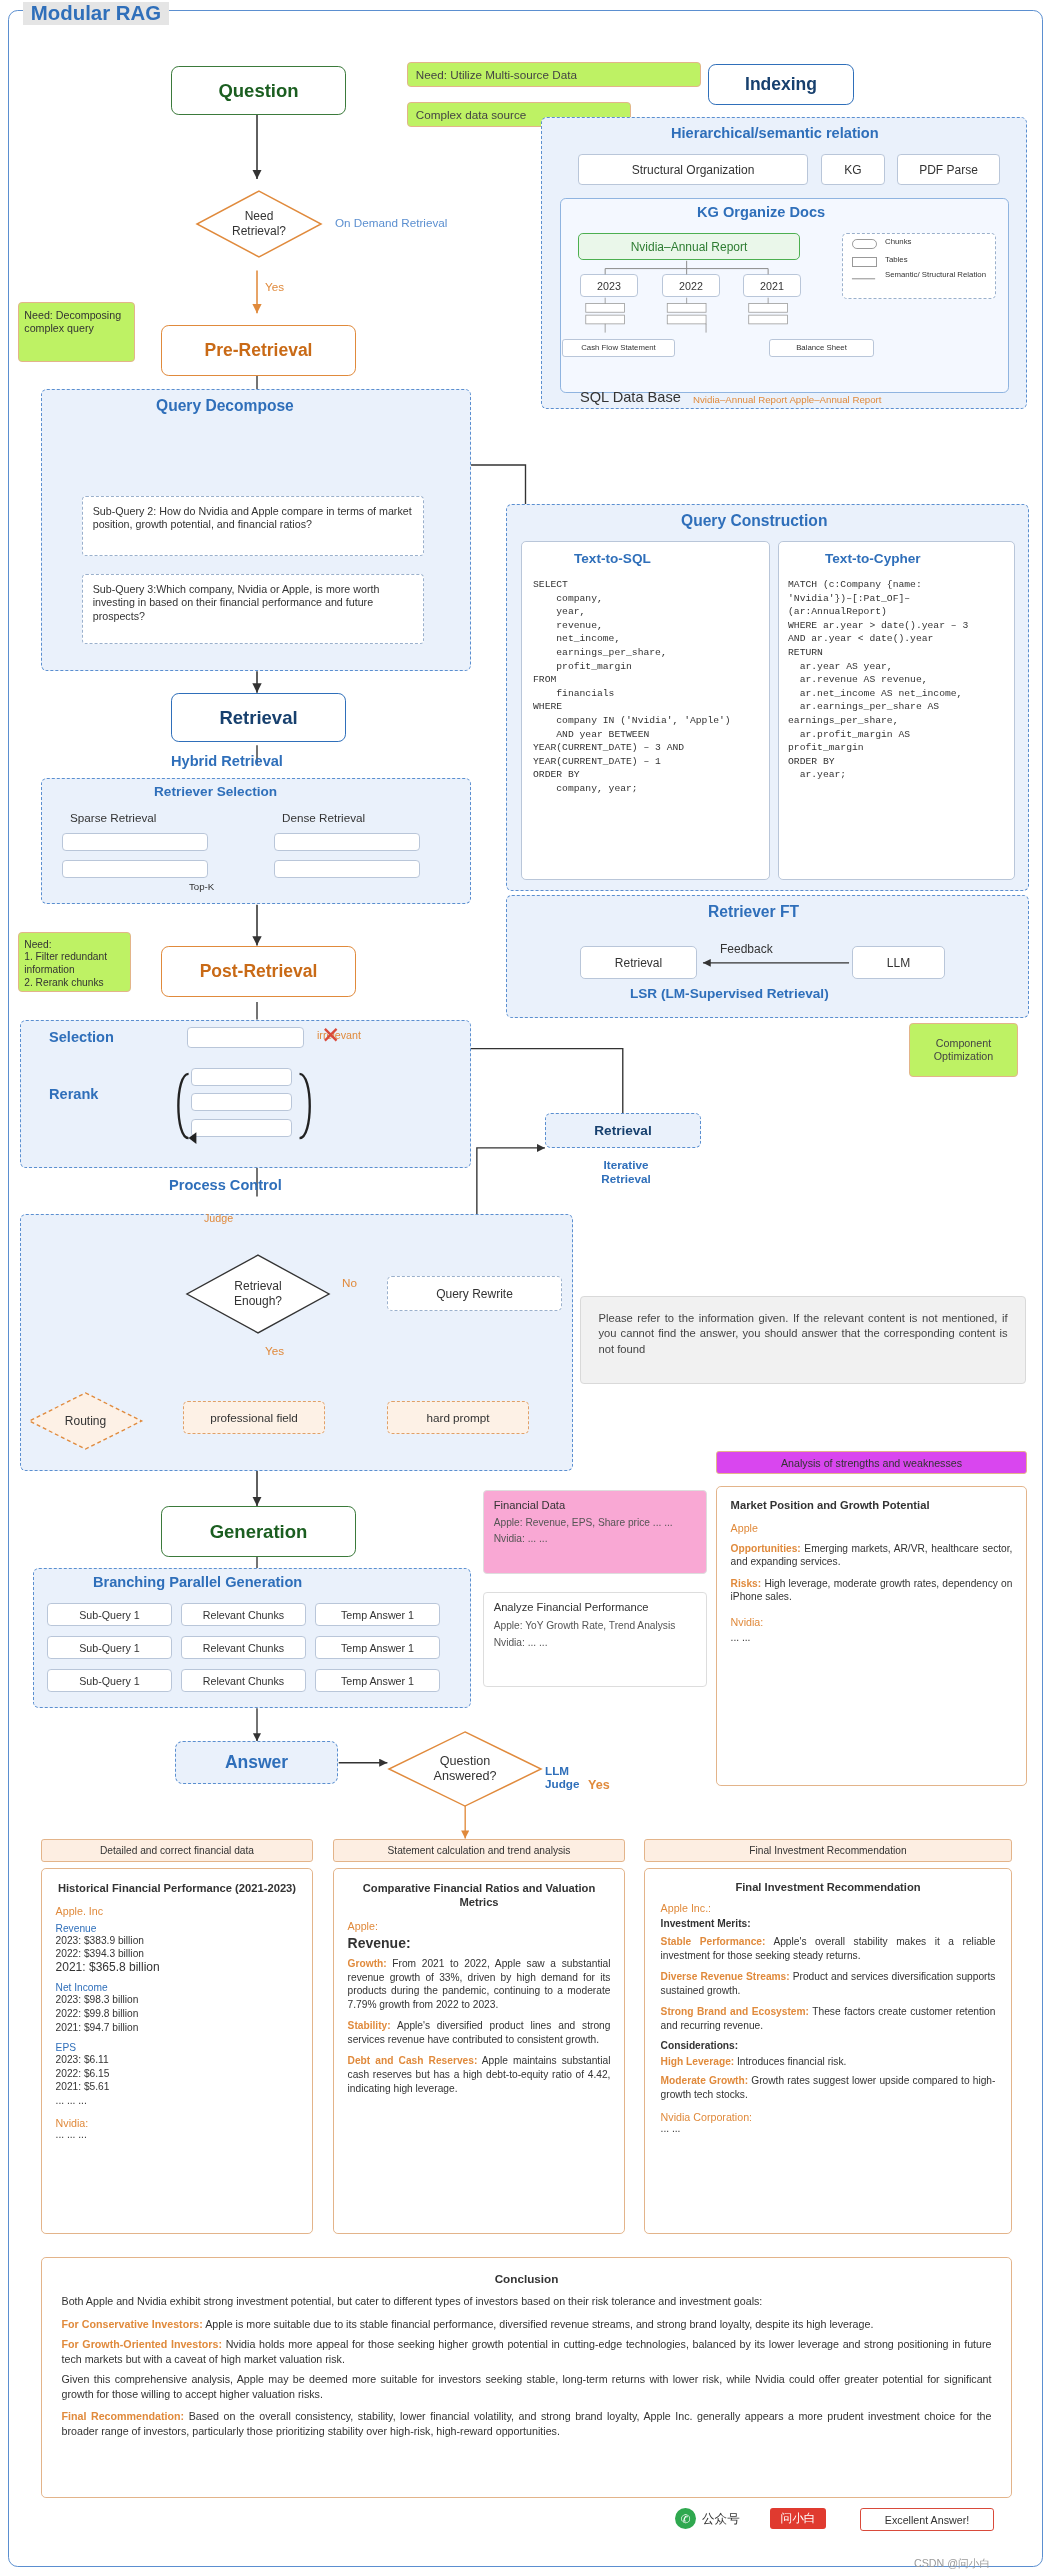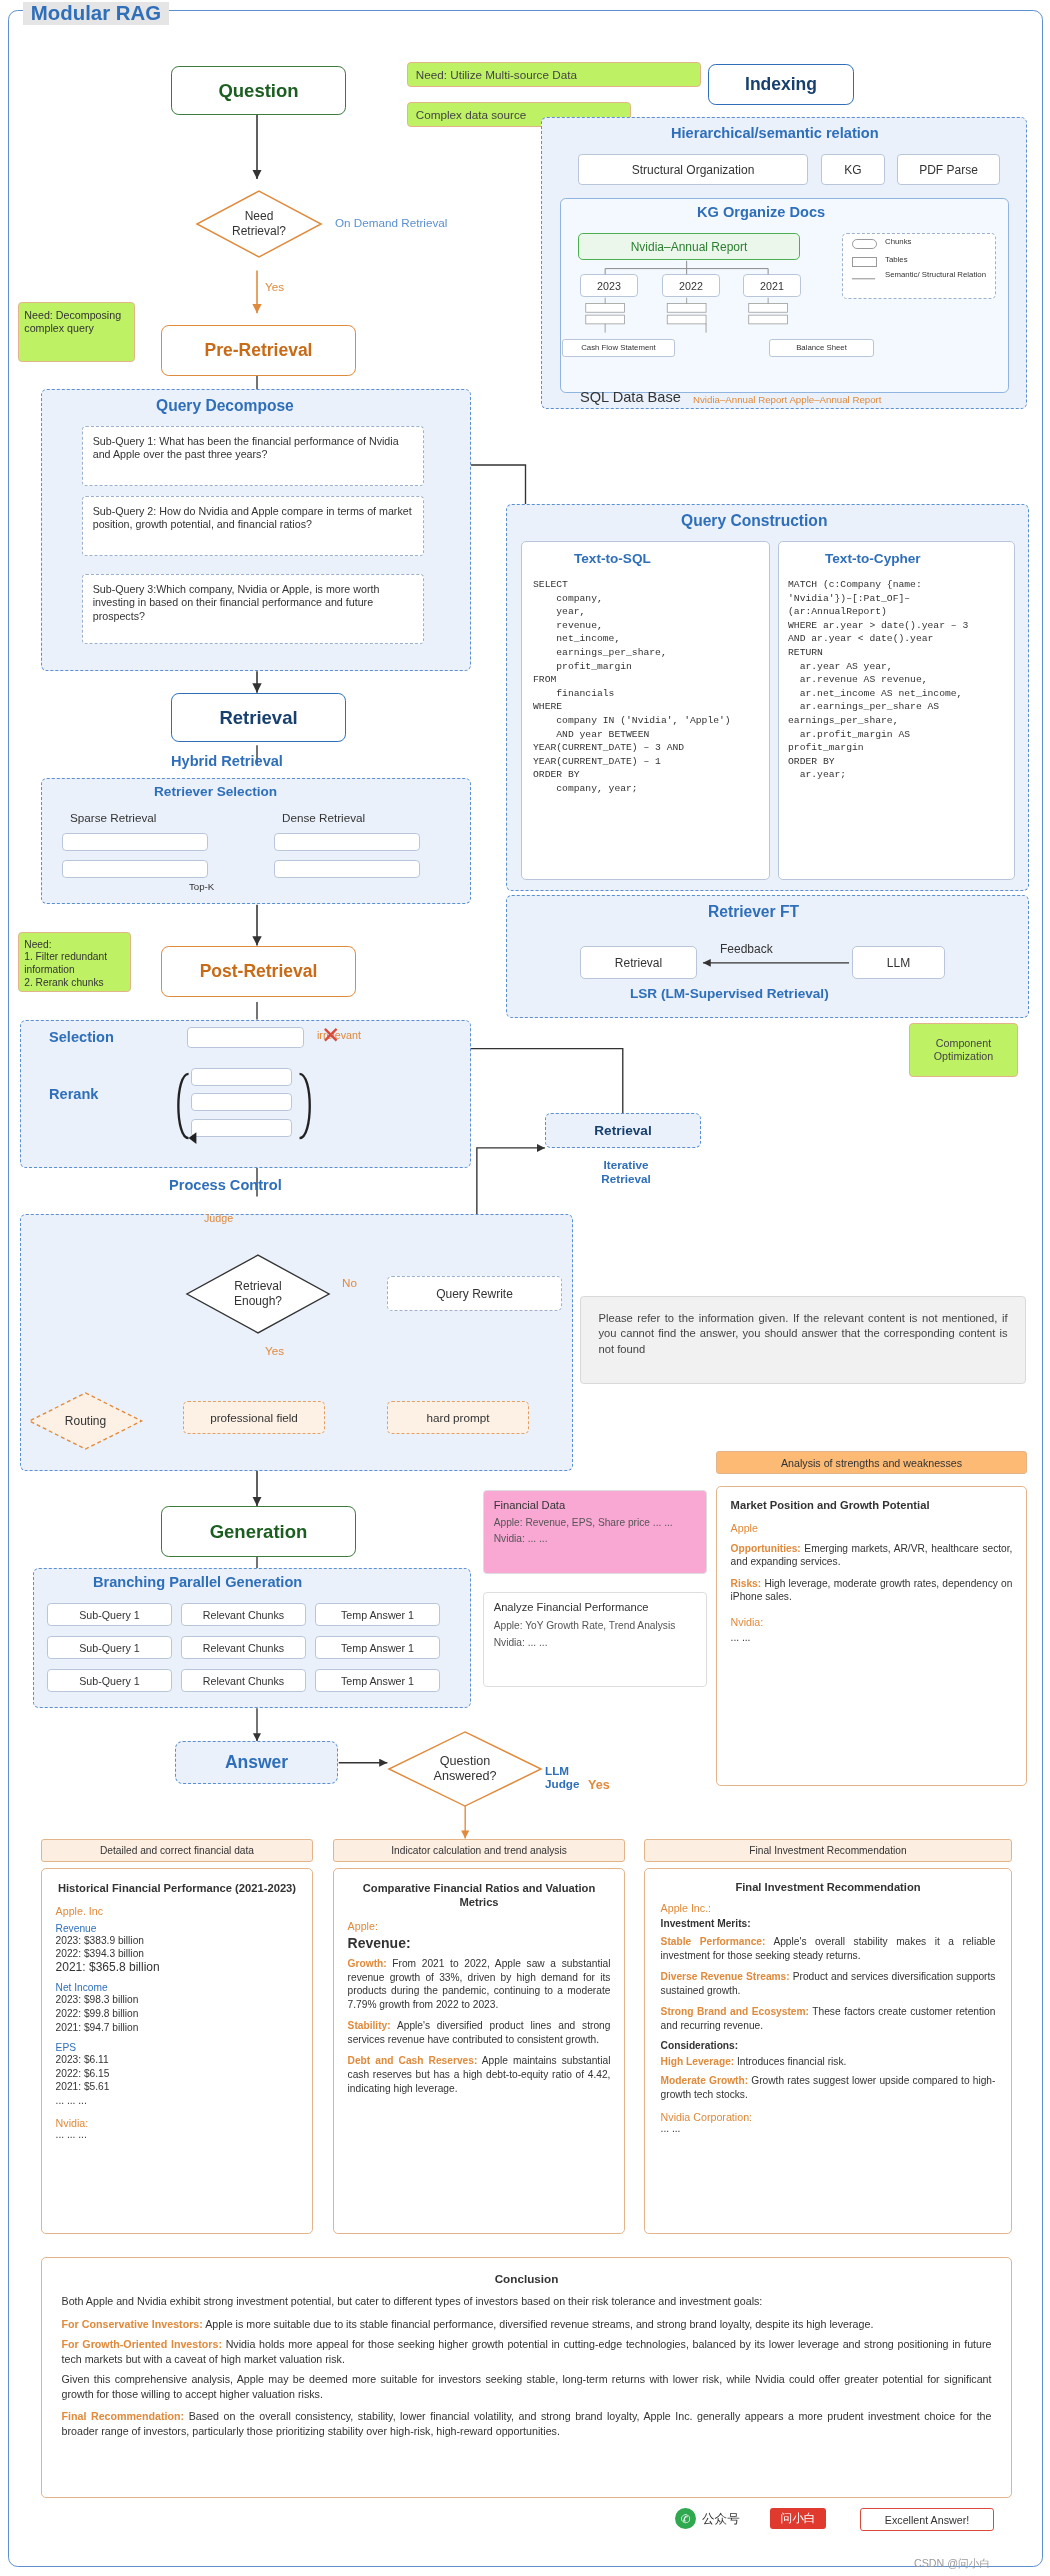--- a/index.html
+++ b/index.html
@@ -110,21 +110,20 @@
   <div class="abs" style="left:265px;top:280px;font-size:11.7px;color:#e08a3c;">Yes</div>
 
   <div class="abs panel-orange tagbox" style="left:17.5px;top:302px;width:117px;height:60px;padding:5.8px;font-size:10.7px;line-height:13.6px;color:#333;">
     <span>Need: Decomposing complex query</span>
   </div>
 
   <div class="abs pill-orange ctr" style="left:161px;top:325px;width:195px;height:51px;font-size:17.5px;">Pre-Retrieval</div>
 
   <div class="abs dashed-blue panel-blue" style="left:41px;top:389px;width:430px;height:282px;border-radius:5.8px;"></div>
   <div class="abs ttl" style="left:156px;top:397px;font-size:15.6px;">Query Decompose</div>
-  <div class="abs smallbox" style="left:82px;top:426px;width:342px;height:60px;border:1px dashed #9ab0cc;padding:7.8px 9.7px;font-size:10.7px;line-height:13.6px;color:#333;">Sub-Query 1: What has been the financial performance of Nvidia and Apple over the past three years?</div>
   <div class="abs smallbox" style="left:82px;top:496px;width:342px;height:60px;border:1px dashed #9ab0cc;padding:7.8px 9.7px;font-size:10.7px;line-height:13.6px;color:#333;">Sub-Query 2: How do Nvidia and Apple compare in terms of market position, growth potential, and financial ratios?</div>
   <div class="abs smallbox" style="left:82px;top:574px;width:342px;height:70px;border:1px dashed #9ab0cc;padding:7.8px 9.7px;font-size:10.7px;line-height:13.6px;color:#333;">Sub-Query 3:Which company, Nvidia or Apple, is more worth investing in based on their financial performance and future prospects?</div>
 
   <div class="abs pill-blue ctr" style="left:171px;top:693px;width:175px;height:49px;font-size:18.5px;">Retrieval</div>
 
   <div class="abs ttl" style="left:171px;top:753px;font-size:14.6px;">Hybrid Retrieval</div>
 
   <div class="abs dashed-blue panel-blue" style="left:41px;top:778px;width:430px;height:126px;border-radius:5.8px;"></div>
   <div class="abs ttl" style="left:154px;top:784px;font-size:13.6px;">Retriever Selection</div>
   <div class="abs" style="left:70px;top:811px;font-size:11.7px;color:#333;">Sparse Retrieval</div>
@@ -326,21 +325,21 @@
     <div style="font-size:11.2px;color:#333;">Financial Data</div>
     <div style="font-size:10.2px;color:#555;margin-top:5.8px;line-height:12.6px;">Apple: Revenue, EPS, Share price ... ...</div>
     <div style="font-size:10.2px;color:#555;margin-top:3.9px;">Nvidia: ... ...</div>
   </div>
   <div class="abs" style="left:483px;top:1592px;width:224px;height:95px;border:1px solid #ddd;background:#fff;border-radius:3.9px;padding:7.8px 9.7px;">
     <div style="font-size:11.2px;color:#333;line-height:13.6px;">Analyze Financial Performance</div>
     <div style="font-size:10.2px;color:#555;margin-top:5.8px;line-height:12.6px;">Apple: YoY Growth Rate, Trend Analysis</div>
     <div style="font-size:10.2px;color:#555;margin-top:3.9px;">Nvidia: ... ...</div>
   </div>
 
-  <div class="abs" style="left:716px;top:1451px;width:311px;height:23px;background:#fdba74;border:1px solid #e3b48a;border-radius:2.9px;display:flex;align-items:center;justify-content:center;font-size:10.7px;color:#333;">Analysis of strengths and weaknesses</div>
+  <div class="abs" style="left:716px;top:1451px;width:311px;height:23px;background:#d946ef;border:1px solid #e3b48a;border-radius:2.9px;display:flex;align-items:center;justify-content:center;font-size:10.7px;color:#333;">Analysis of strengths and weaknesses</div>
   <div class="abs" style="left:716px;top:1486px;width:311px;height:300px;border:1.2px solid #e3b48a;background:#fff;border-radius:4.9px;padding:11.7px 13.6px;box-sizing:border-box;">
     <div style="font-size:11.2px;font-weight:bold;color:#333;line-height:13.6px;">Market Position and Growth Potential</div>
     <div style="font-size:10.7px;color:#e08a3c;margin-top:9.7px;">Apple</div>
     <div style="font-size:10.2px;color:#333;line-height:13.6px;margin-top:7.8px;text-align:justify;"><b style="color:#e08a3c;">Opportunities:</b><span> Emerging markets, AR/VR, healthcare sector, and expanding services.</span></div>
     <div style="font-size:10.2px;color:#333;line-height:13.6px;margin-top:7.8px;text-align:justify;"><b style="color:#e08a3c;">Risks:</b><span> High leverage, moderate growth rates, dependency on iPhone sales.</span></div>
     <div style="font-size:10.7px;color:#e08a3c;margin-top:11.7px;">Nvidia:</div>
     <div style="font-size:10.2px;color:#333;margin-top:3.9px;">... ...</div>
   </div>
 
   <div class="abs" style="left:41px;top:1839px;width:272px;height:23px;background:#fdeee2;border:1px solid #e3b48a;border-radius:2.9px;display:flex;align-items:center;justify-content:center;font-size:10.2px;color:#333;">Detailed and correct financial data</div>
@@ -357,21 +356,21 @@
     <div style="font-size:10.2px;color:#333;line-height:13.6px;">2021: $94.7 billion</div>
     <div style="font-size:10.2px;color:#2f6fba;margin-top:7.8px;">EPS</div>
     <div style="font-size:10.2px;color:#333;line-height:13.6px;">2023: $6.11</div>
     <div style="font-size:10.2px;color:#333;line-height:13.6px;">2022: $6.15</div>
     <div style="font-size:10.2px;color:#333;line-height:13.6px;">2021: $5.61</div>
     <div style="font-size:10.2px;color:#333;line-height:13.6px;">... ... ...</div>
     <div style="font-size:10.7px;color:#e08a3c;margin-top:9.7px;">Nvidia:</div>
     <div style="font-size:10.2px;color:#333;">... ... ...</div>
   </div>
 
-  <div class="abs" style="left:333px;top:1839px;width:292px;height:23px;background:#fdeee2;border:1px solid #e3b48a;border-radius:2.9px;display:flex;align-items:center;justify-content:center;font-size:10.2px;color:#333;">Indicator calculation and trend analysis</div>
+  <div class="abs" style="left:333px;top:1839px;width:292px;height:23px;background:#fdeee2;border:1px solid #e3b48a;border-radius:2.9px;display:flex;align-items:center;justify-content:center;font-size:10.2px;color:#333;">Statement calculation and trend analysis</div>
   <div class="abs" style="left:333px;top:1868px;width:292px;height:366px;border:1.2px solid #e3b48a;background:#fff;border-radius:4.9px;padding:11.7px 13.6px;box-sizing:border-box;">
     <div style="font-size:11.2px;color:#333;text-align:center;line-height:14.6px;font-weight:bold;">Comparative Financial Ratios and Valuation Metrics</div>
     <div style="font-size:10.7px;color:#e08a3c;margin-top:9.7px;">Apple:</div>
     <div style="font-size:14px;color:#333;font-weight:bold;margin-top:3.9px;">Revenue:</div>
     <div style="font-size:10.2px;color:#333;line-height:13.6px;margin-top:5.8px;text-align:justify;"><b style="color:#e08a3c;">Growth:</b><span> From 2021 to 2022, Apple saw a substantial revenue growth of 33%, driven by high demand for its products during the pandemic, continuing to a moderate 7.79% growth from 2022 to 2023.</span></div>
     <div style="font-size:10.2px;color:#333;line-height:13.6px;margin-top:7.8px;text-align:justify;"><b style="color:#e08a3c;">Stability:</b><span> Apple's diversified product lines and strong services revenue have contributed to consistent growth.</span></div>
     <div style="font-size:10.2px;color:#333;line-height:13.6px;margin-top:7.8px;text-align:justify;"><b style="color:#e08a3c;">Debt and Cash Reserves:</b><span> Apple maintains substantial cash reserves but has a high debt-to-equity ratio of 4.42, indicating high leverage.</span></div>
   </div>
 
   <div class="abs" style="left:644px;top:1839px;width:368px;height:23px;background:#fdeee2;border:1px solid #e3b48a;border-radius:2.9px;display:flex;align-items:center;justify-content:center;font-size:10.2px;color:#333;">Final Investment Recommendation</div>

